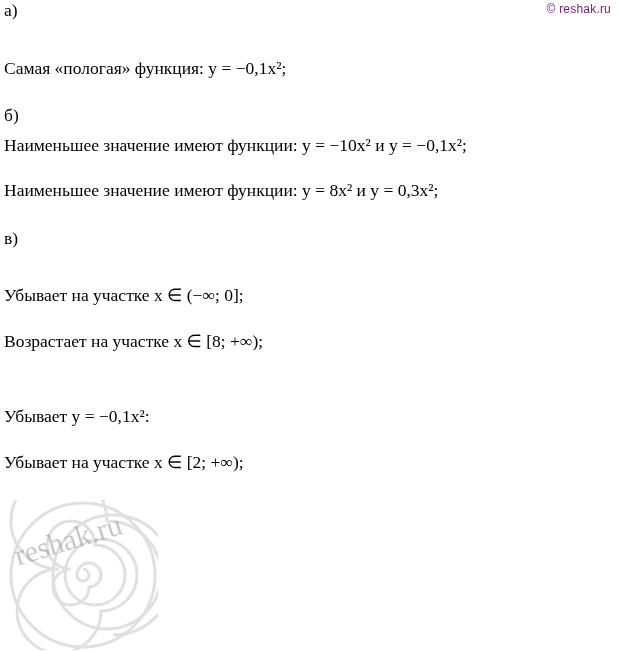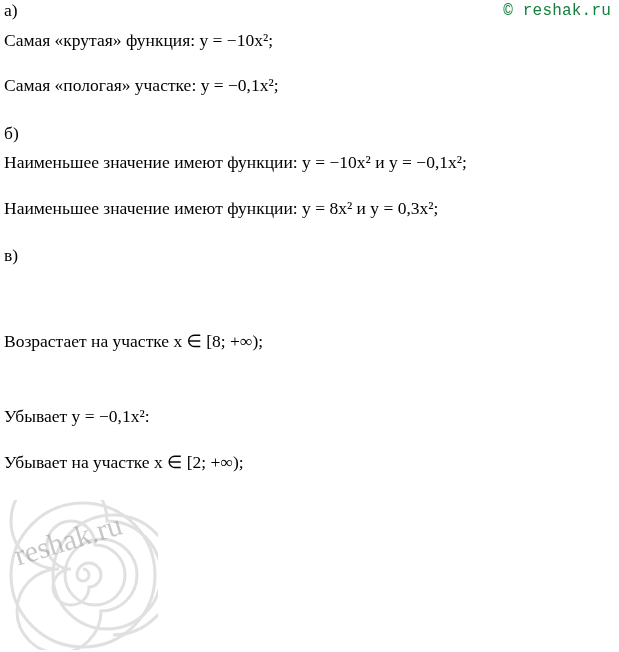--- a/index.html
+++ b/index.html
@@ -19,23 +19,23 @@
     position: relative;
     width: 619px;
     height: 652px;
     padding: 0;
     box-sizing: border-box;
   }
   .watermark-top {
     position: absolute;
     top: 2px;
     right: 8px;
-    font-family: Liberation Mono, monospace;
-    font-size: 16px;
-    color: #15803d;
+    font-family: Liberation Sans, sans-serif;
+    font-size: 12px;
+    color: #701a75;
     letter-spacing: 0.2px;
     white-space: nowrap;
   }
   .watermark-spiral {
     position: absolute;
     left: 8px;
     top: 500px;
     width: 150px;
     height: 150px;
     opacity: 0.30;
@@ -85,37 +85,37 @@
     <circle cx="75" cy="75" r="72" fill="none" stroke="#9a9a9a" stroke-width="3"></circle>
     <path d="M75,75 m0,-6 a6,6 0 1,1 -6,6 a12,12 0 1,1 12,12 a18,18 0 1,1 -18,-18 a24,24 0 1,1 24,-24 a30,30 0 1,1 -30,30 a36,36 0 1,1 36,36 a42,42 0 1,1 -42,-42 a48,48 0 1,1 48,-48 a54,54 0 1,1 -54,54 a60,60 0 1,1 60,60" fill="none" stroke="#9a9a9a" stroke-width="3"></path>
   </svg>
 
   <div class="watermark-text-diag">reshak.ru</div>
 
   <div class="content">
 
     <p class="line label-line">а)</p>
     <div class="gap-a"></div>
-    <p class="line">Самая «крутая» функция:  y = −10x²;</p>
     <div class="sp-1"></div>
-    <p class="line">Самая «пологая» участке:  y = −0,1x²;</p>
+    <p class="line">Самая «пологая» функция:  y = −0,1x²;</p>
 
     <div class="sp-2"></div>
 
     <p class="line label-line">б)</p>
     <div class="gap-a"></div>
     <p class="line">Наименьшее значение имеют функции:  y = −10x²  и  y = −0,1x²;</p>
     <div class="sp-1"></div>
     <p class="line">Наименьшее значение имеют функции:  y = 8x²  и  y = 0,3x²;</p>
 
     <div class="sp-2"></div>
 
     <p class="line label-line">в)</p>
     <div class="gap-a"></div>
     <div class="sp-1"></div>
+    <p class="line">Убывает на участке x ∈ (−∞;  0];</p>
     <div class="sp-1"></div>
     <p class="line">Возрастает на участке x ∈ [8;  +∞);</p>
 
     <div class="sp-big"></div>
 
     <p class="line">Убывает y = −0,1x²:</p>
     <div class="sp-1"></div>
     <p class="line">Убывает на участке x ∈ [2;  +∞);</p>
     <div class="sp-1"></div>
 

